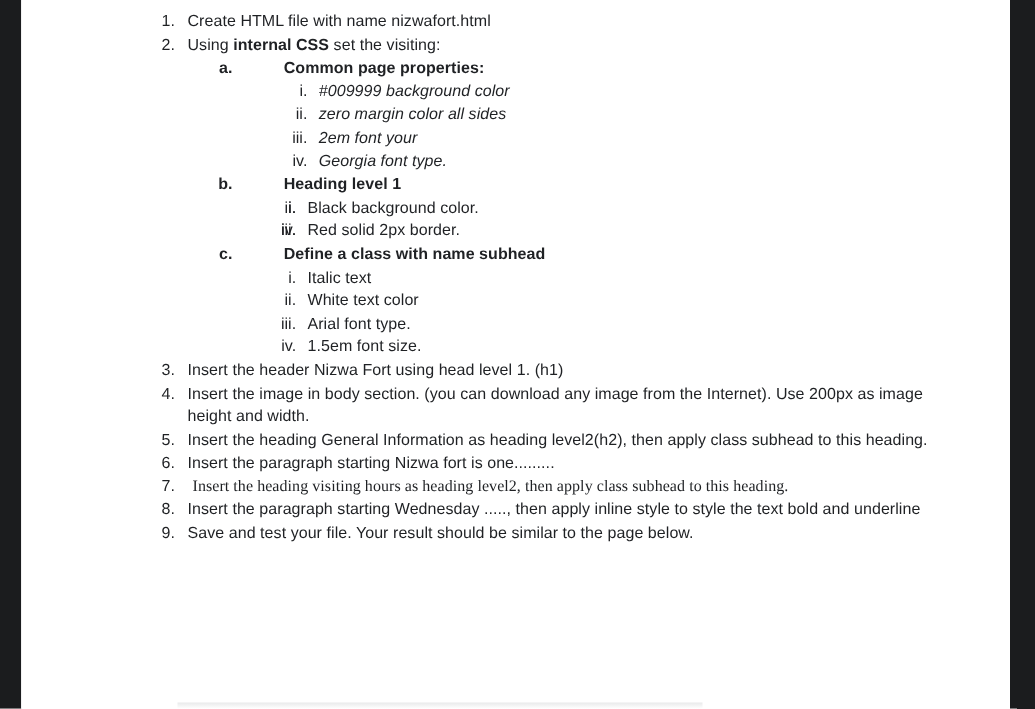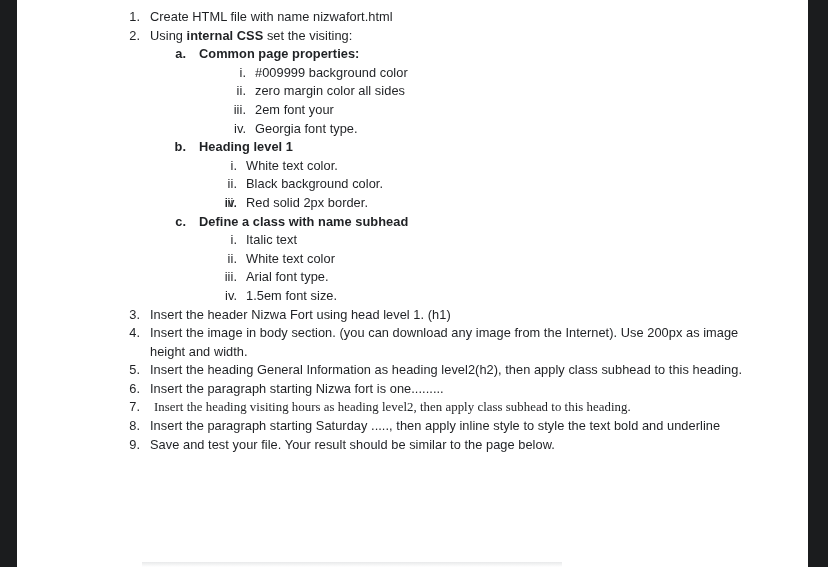--- a/index.html
+++ b/index.html
@@ -68,29 +68,29 @@
   .lvl1 .txt    { margin-left: 25px; }
 
   
   .lvl1.wide .txt { margin-left: 29px; font-family: Liberation Serif, serif; }
 
   
   .lvl2 {
     font-weight: bold;
   }
   .lvl2 .marker { left: 48px; width: 13px; }
-  .lvl2 .txt    { margin-left: 74px; }
+  .lvl2 .txt    { margin-left: 102px; }
 
   
   .lvl3 .marker { left: 86px; width: 26px; }
   .lvl3 .txt    { margin-left: 121px; }
 
   
   .lvl3.deep .marker { left: 95px; width: 26px; }
-  .lvl3.deep .txt    { margin-left: 130px; }
+  .lvl3.deep .txt    { margin-left: 130px; font-style: italic; }
 
   .b { font-weight: bold; margin-top: 46px; }
 
   
   .bottom-sliver {
     position: absolute;
     left: 125px;
     top: 562px;
     width: 420px;
     height: 5px;
@@ -140,21 +140,20 @@
         <span class="marker">iv.</span>
         <span class="txt">Georgia font type.</span>
       </div>
 
       <div class="row lvl2">
         <span class="marker">b.</span>
         <span class="txt">Heading level 1</span>
       </div>
       <div class="row lvl3">
         <span class="marker">i.</span>
-        <span class="txt">White text color.</span>
       </div>
       <div class="row lvl3">
         <span class="marker">ii.</span>
         <span class="txt">Black background color.</span>
       </div>
       <div class="row lvl3">
         <span class="marker">iii.</span>
       </div>
       <div class="row lvl3">
         <span class="marker">iv.</span>
@@ -197,21 +196,21 @@
       <div class="row lvl1">
         <span class="marker">6.</span>
         <span class="txt">Insert the paragraph starting Nizwa fort is one.........</span>
       </div>
       <div class="row lvl1 wide">
         <span class="marker">7.</span>
         <span class="txt">Insert the heading visiting hours as heading level2, then apply class subhead to this heading.</span>
       </div>
       <div class="row lvl1">
         <span class="marker">8.</span>
-        <span class="txt">Insert the paragraph starting  Saturday ....., then apply inline style to style the text bold and underline</span>
+        <span class="txt">Insert the paragraph starting  Wednesday ....., then apply inline style to style the text bold and underline</span>
       </div>
       <div class="row lvl1">
         <span class="marker">9.</span>
         <span class="txt">Save and test your file. Your result should be similar to the page below.</span>
       </div>
 
     </div>
 
     <div class="bottom-sliver"></div>
 

